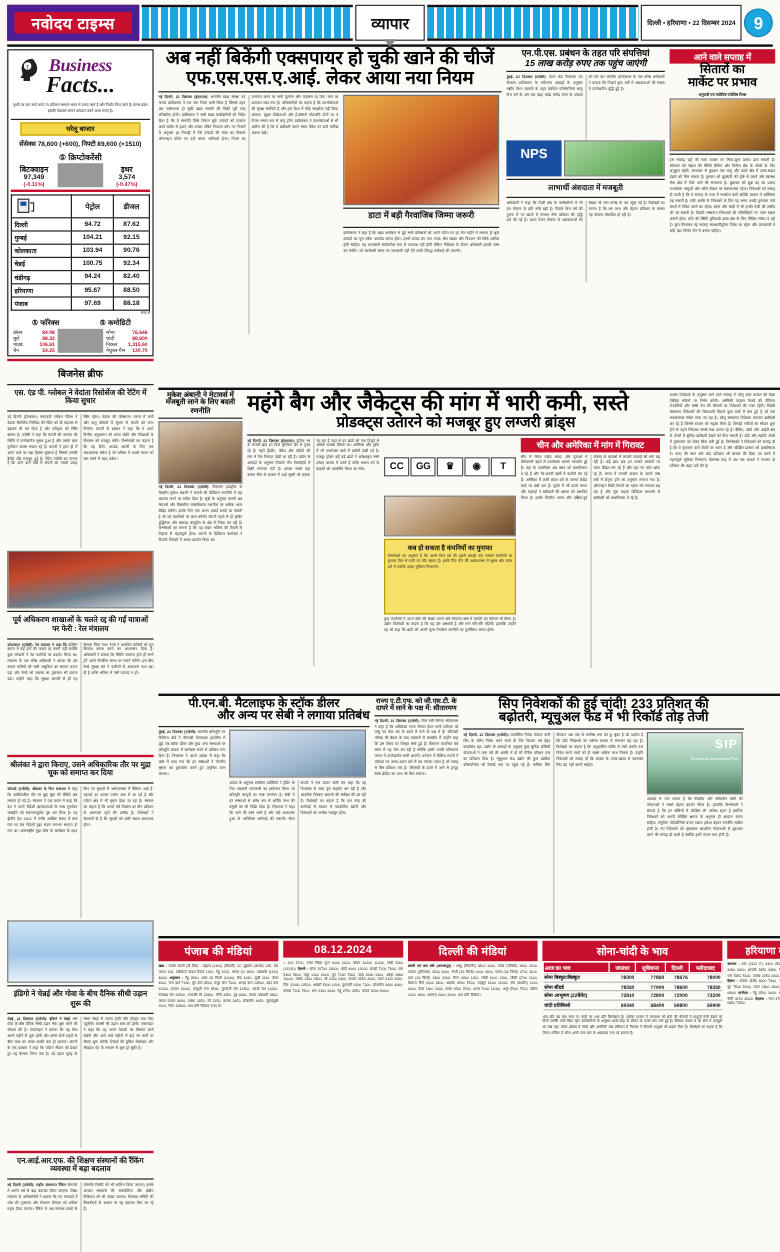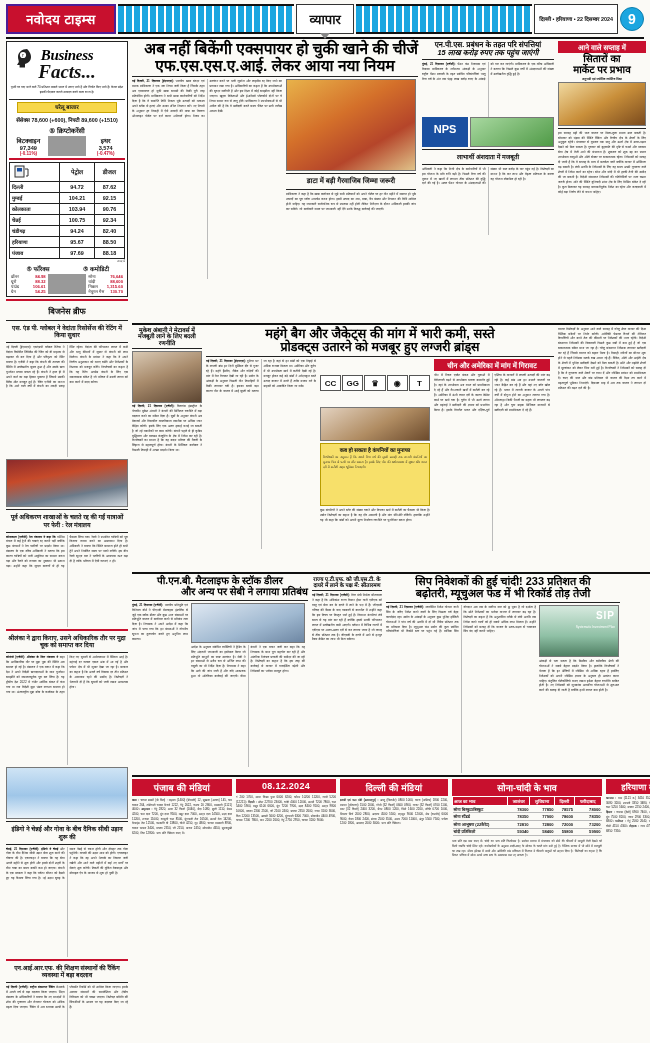--- a/index.html
+++ b/index.html
@@ -9,21 +9,21 @@
     font-family:"Liberation Sans", sans-serif; overflow:hidden;
     position:relative; color:#111;
   }
   .page { width:650px; height:1043px; position:relative; padding:4px 6px; }
 
   
   .masthead { display:flex; align-items:stretch; height:30px; gap:2px; margin-bottom:3px; }
   .logo-box {
     background:#c8102e; color:#fff; font-weight:bold; font-size:13px;
     display:flex; align-items:center; justify-content:center; padding:0 6px;
-    border:2px solid #4c1d95; min-width:110px; letter-spacing:.5px;
+    border:6px solid #4c1d95; min-width:110px; letter-spacing:.5px;
   }
   .stripe { flex:1; background:
     repeating-linear-gradient(90deg,#1ba6e0 0 6px,#ffffff 6px 8px);
     border-top:2px solid #111; border-bottom:2px solid #111; }
   .section-tab {
     background:#fff; border:1px solid #333; font-weight:bold; font-size:13px;
     display:flex; align-items:center; justify-content:center; padding:0 12px;
     position:relative; min-width:58px;
   }
   .section-tab::after{ content:""; position:absolute; bottom:-6px; left:50%; margin-left:-5px;
@@ -55,21 +55,21 @@
 
   
   .main-grid { display:flex; gap:4px; }
   .col-left { width:122px; flex:none; }
   .col-rest { flex:1; }
   .col-far { width:88px; flex:none; }
 
   
   .bf-box { border:1px solid #222; padding:2px; background:#fff; }
   .bf-title { text-align:center; position:relative; padding:2px 0 0 0; }
-  .bf-title .bf-main { font-size:15px; font-weight:bold; color:#000000; font-style:italic;
+  .bf-title .bf-main { font-size:15px; font-weight:bold; color:#701a75; font-style:italic;
      font-family:"Liberation Serif", serif; letter-spacing:-.3px; }
   .bf-title .bf-sub { font-size:19px; font-weight:bold; color:#111; font-style:italic;
      font-family:"Liberation Serif", serif; display:block; margin-top:-3px; }
   .bf-head-icon { position:absolute; left:4px; top:3px; width:20px; height:22px; }
   .bf-note { font-size:3.1px; line-height:1.55; text-align:center; padding:2px 1px; }
 
   .bf-yellow { background:#f7d74a; text-align:center; font-size:5.6px; font-weight:bold;
                border:1px solid #c9a400; margin:1px 8px; padding:.5px; }
   .bf-idx { text-align:center; font-size:5.4px; font-weight:bold; padding:2px 0 1px; }
   .bf-crypto-t { text-align:center; font-size:6.6px; font-weight:bold; padding:1px 0; }
@@ -317,21 +317,21 @@
         <span class="lead">नई दिल्ली (एजेंसी): राष्ट्रीय संस्थागत रैंकिंग</span>
         फ्रेमवर्क में अगले वर्ष से बड़ा बदलाव किया जाएगा। शिक्षा मंत्रालय के अधिकारियों ने बताया कि नए मानदंडों में शोध की गुणवत्ता और रोजगार योग्यता को अधिक महत्व दिया जाएगा। रैंकिंग में अब स्नातक छात्रों के प्लेसमेंट रिकॉर्ड को भी शामिल किया जाएगा। इसके अलावा संस्थानों की समावेशिता और क्षेत्रीय विविधता को भी परखा जाएगा। विशेषज्ञ समिति की सिफारिशों के आधार पर यह बदलाव किए जा रहे हैं।
       </div>
     </div>
 
     <div class="col-rest">
 
       <div style="display:flex;gap:4px;">
 
         <div style="width:286px;">
-          <div class="hl" style="font-size:15.5px;text-align:right;">अब नहीं बिकेंगी एक्सपायर हो चुकी खाने की चीजें</div>
+          <div class="hl" style="font-size:15.5px;text-align:center;">अब नहीं बिकेंगी एक्सपायर हो चुकी खाने की चीजें</div>
           <div class="hl" style="font-size:15.5px;text-align:center;">एफ.एस.एस.ए.आई. लेकर आया नया नियम</div>
           <div class="rule"></div>
           <div style="display:flex;gap:4px;margin-top:2px;">
             <div class="bt cols2" style="width:150px;height:200px;overflow:hidden;">
               <span class="lead">नई दिल्ली, 21 दिसम्बर (ईएमएस):</span>
               भारतीय खाद्य संरक्षा एवं मानक प्राधिकरण ने एक नया नियम जारी किया है जिसके तहत अब एक्सपायर हो चुकी खाद्य सामग्री की बिक्री पूरी तरह प्रतिबंधित होगी। प्राधिकरण ने सभी खाद्य कारोबारियों को निर्देश दिया है कि वे समाप्ति तिथि निकल चुके उत्पादों को तत्काल अपने स्टॉक से हटाएं और उनका उचित निपटान करें। नए नियमों के अनुसार हर तिमाही में ऐसे उत्पादों की मात्रा का विवरण ऑनलाइन पोर्टल पर दर्ज करना अनिवार्य होगा। नियम का उल्लंघन करने पर भारी जुर्माना और लाइसेंस रद्द किए जाने का प्रावधान रखा गया है। अधिकारियों का कहना है कि उपभोक्ताओं की सुरक्षा सर्वोपरि है और इस दिशा में कोई समझौता नहीं किया जाएगा। खुदरा विक्रेताओं और ई-कॉमर्स प्लेटफॉर्म दोनों पर ये नियम समान रूप से लागू होंगे। प्राधिकरण ने उपभोक्ताओं से भी अपील की है कि वे खरीदारी करते समय पैकेट पर छपी तारीख अवश्य देखें।
             </div>
             <div style="width:130px;">
               <div class="photo food" style="height:92px;"></div>
               <div class="rule"></div>
@@ -387,21 +387,21 @@
           <div class="hl" style="font-size:6px;text-align:center;">मुकेश अंबानी ने मेटावर्स में मजबूती लाने के लिए बदली रणनीति</div>
           <div class="rule"></div>
           <div class="photo man" style="height:52px;margin:1px 0;"></div>
           <div class="bt" style="height:148px;overflow:hidden;">
             <span class="lead">नई दिल्ली, 21 दिसम्बर (एजेंसी):</span>
             रिलायंस इंडस्ट्रीज के चेयरमैन मुकेश अंबानी ने कंपनी की डिजिटल रणनीति में बड़ा बदलाव करने का संकेत दिया है। सूत्रों के अनुसार कंपनी अब मेटावर्स और विस्तारित वास्तविकता तकनीक पर अधिक ध्यान केंद्रित करेगी। इसके लिए एक अलग इकाई बनाई जा सकती है जो नई तकनीकों पर काम करेगी। कंपनी पहले से ही कृत्रिम बुद्धिमत्ता और क्लाउड कंप्यूटिंग के क्षेत्र में निवेश कर रही है। विश्लेषकों का मानना है कि यह कदम भविष्य की तैयारी के लिहाज से महत्वपूर्ण होगा। कंपनी के डिजिटल कारोबार ने पिछली तिमाही में अच्छा प्रदर्शन किया था।
           </div>
         </div>
 
         <div style="width:348px;">
-          <div class="hl" style="font-size:13px;text-align:center;">महंगे बैग और जैकेट्स की मांग में भारी कमी, सस्ते</div>
+          <div class="hl" style="font-size:18px;text-align:left;">महंगे बैग और जैकेट्स की मांग में भारी कमी, सस्ते</div>
           <div class="hl" style="font-size:12.5px;text-align:center;">प्रोडक्ट्स उतारने को मजबूर हुए लग्जरी ब्रांड्स</div>
           <div class="rule"></div>
           <div style="display:flex;gap:4px;margin-top:2px;">
             <div class="bt cols2" style="width:110px;height:190px;overflow:hidden;">
               <span class="lead">नई दिल्ली, 21 दिसम्बर (ईएमएस):</span>
               दुनिया भर के लग्जरी ब्रांड इन दिनों मुश्किल दौर से गुजर रहे हैं। महंगे हैंडबैग, जैकेट और घड़ियों की मांग में तेज गिरावट देखी जा रही है। उद्योग के आंकड़ों के अनुसार पिछली तीन तिमाहियों में बिक्री लगातार घटी है। इसका सबसे बड़ा कारण चीन के बाजार में आई सुस्ती को बताया जा रहा है जहां से इन ब्रांडों को एक तिहाई से अधिक राजस्व मिलता था। अमेरिका और यूरोप में भी उपभोक्ता खर्च में कटौती देखी गई है। मजबूर होकर कई बड़े ब्रांडों ने अपेक्षाकृत सस्ते उत्पाद बाजार में उतारे हैं ताकि मध्यम वर्ग के ग्राहकों को आकर्षित किया जा सके।
             </div>
             <div style="width:110px;">
               <div class="brandrow">
                 <div class="brandcell">CC</div>

